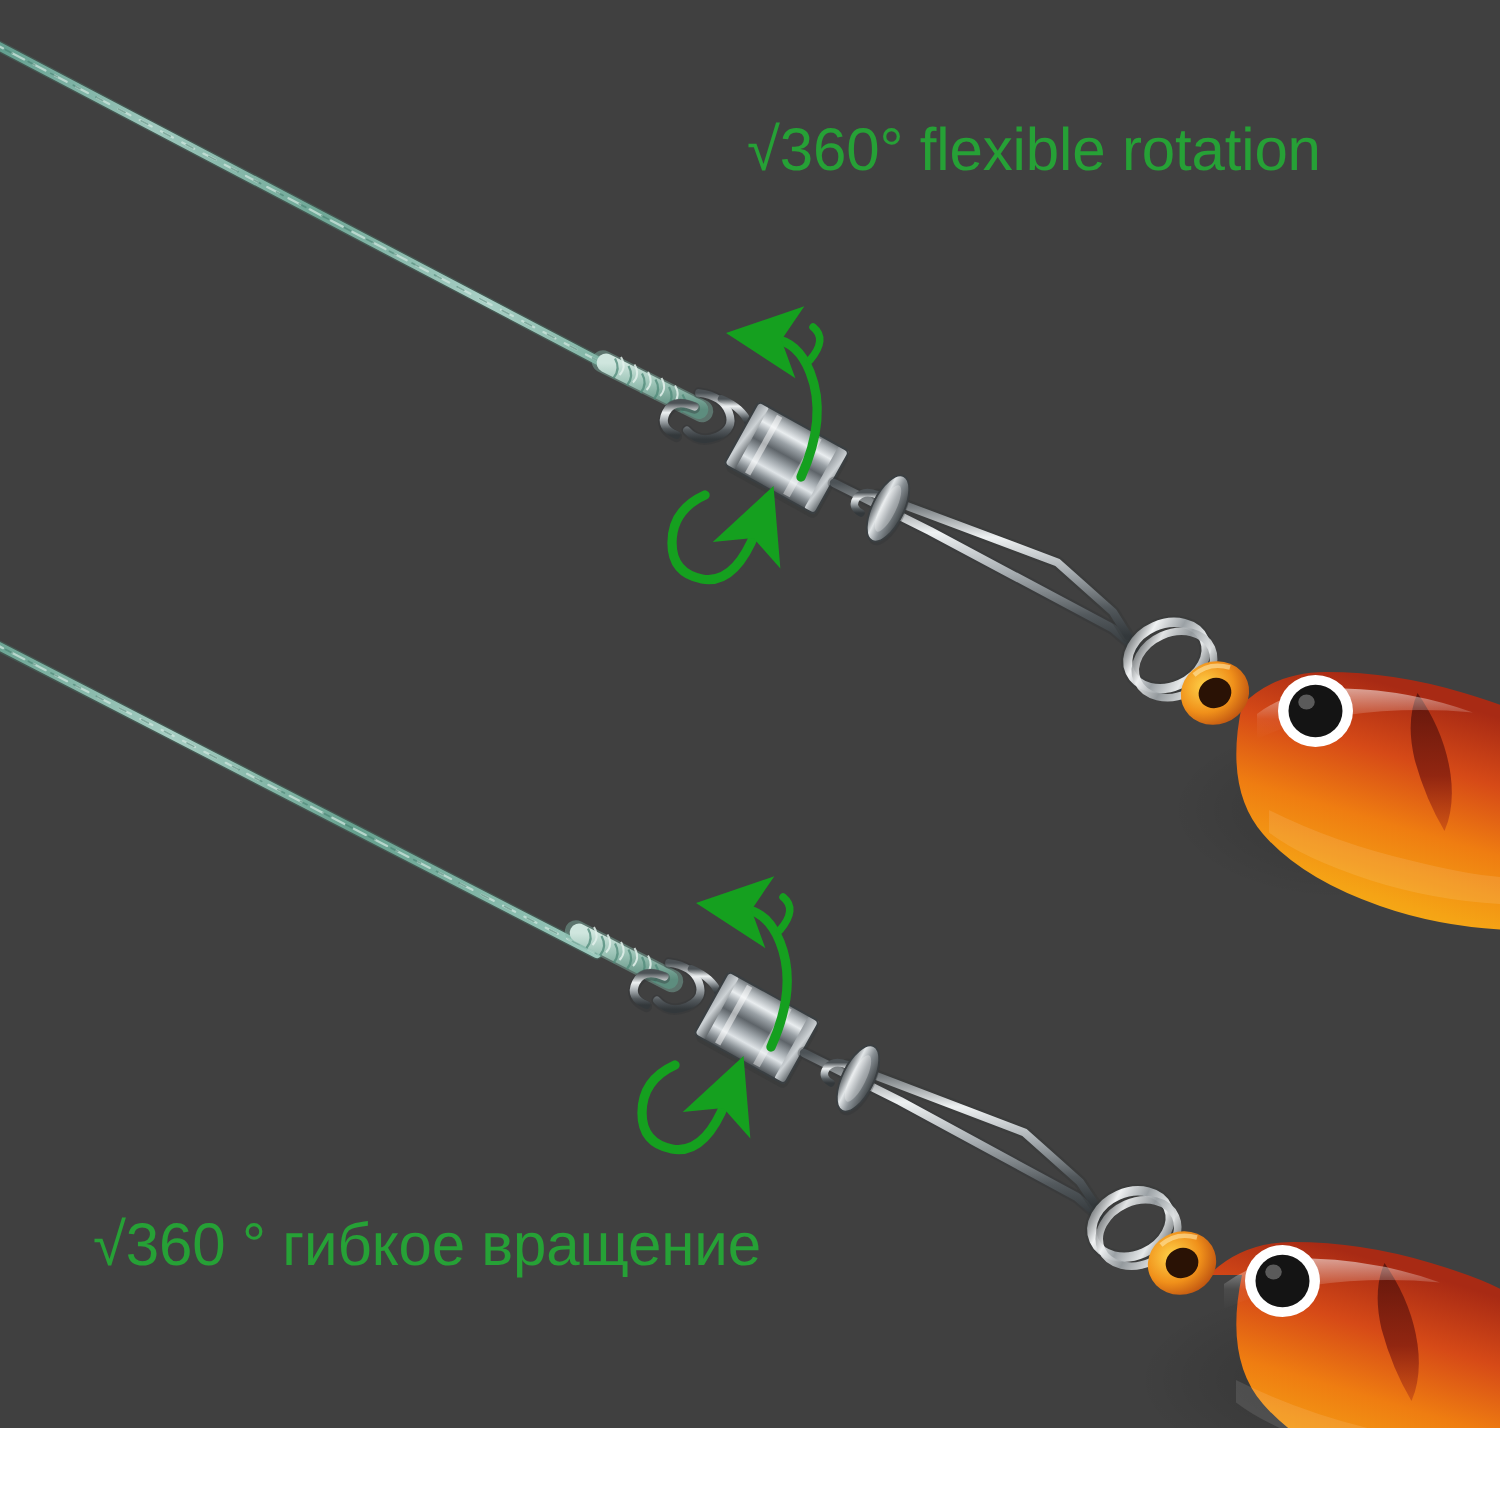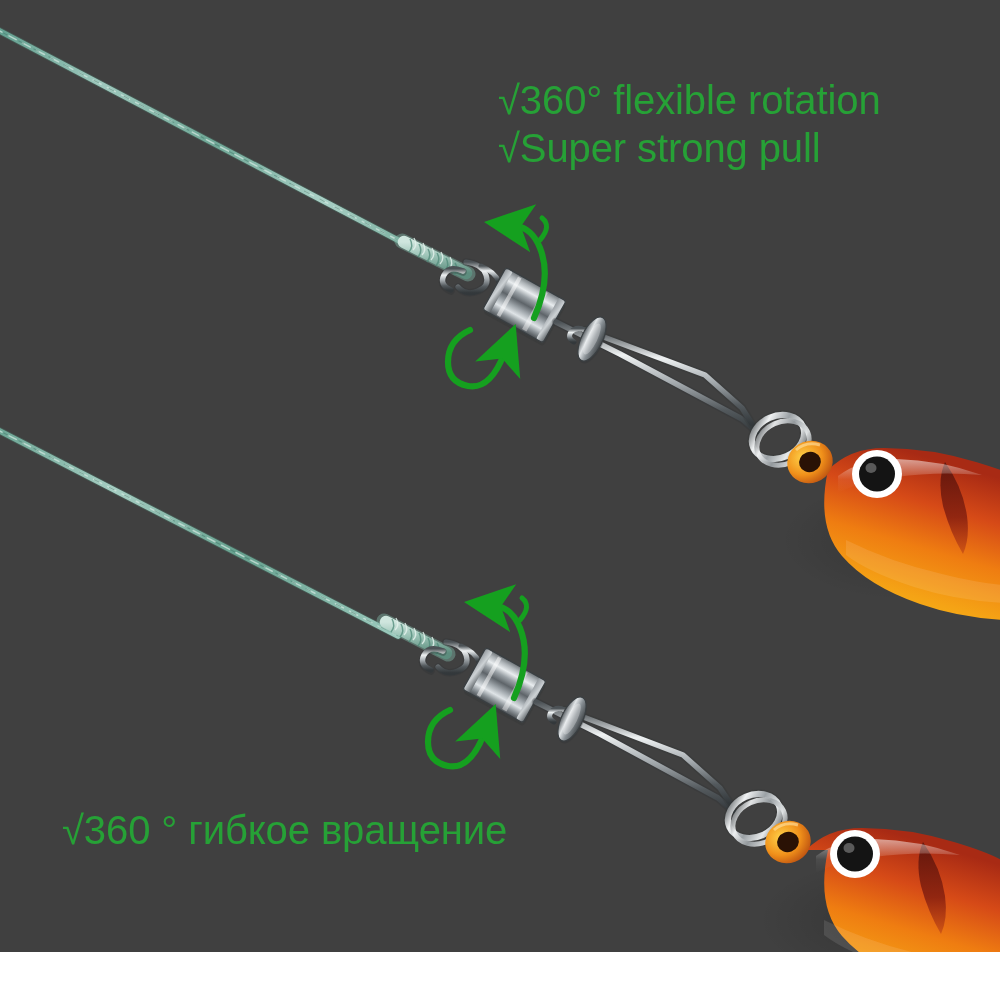--- a/index.html
+++ b/index.html
@@ -345,20 +345,19 @@
         <path d="M520,620 q12,-14 2,-22" stroke="#15a01f" stroke-width="5" fill="none" stroke-linecap="round"></path>
       </g>
       <g>
         <path d="M450,710 q-22,10 -22,32 q0,20 20,24 q22,4 36,-32" stroke="#15a01f" stroke-width="6.2" fill="none" stroke-linecap="round" marker-end="url(#arrowHeadUp)"></path>
       </g>
     </g>
   </svg>
 
   <div class="feature-block" id="features-en" style="color:#26a136;">
     <span class="feature-line">√360° flexible rotation</span>
-    <span class="feature-line">√Super strong pull</span>
   </div>
 
   <div class="feature-block" id="features-ru" style="color:#26a136;text-align:right;">
     <span class="feature-line">√360 ° гибкое вращение</span>
   </div>
 
 </div>
 
 </body></html>

